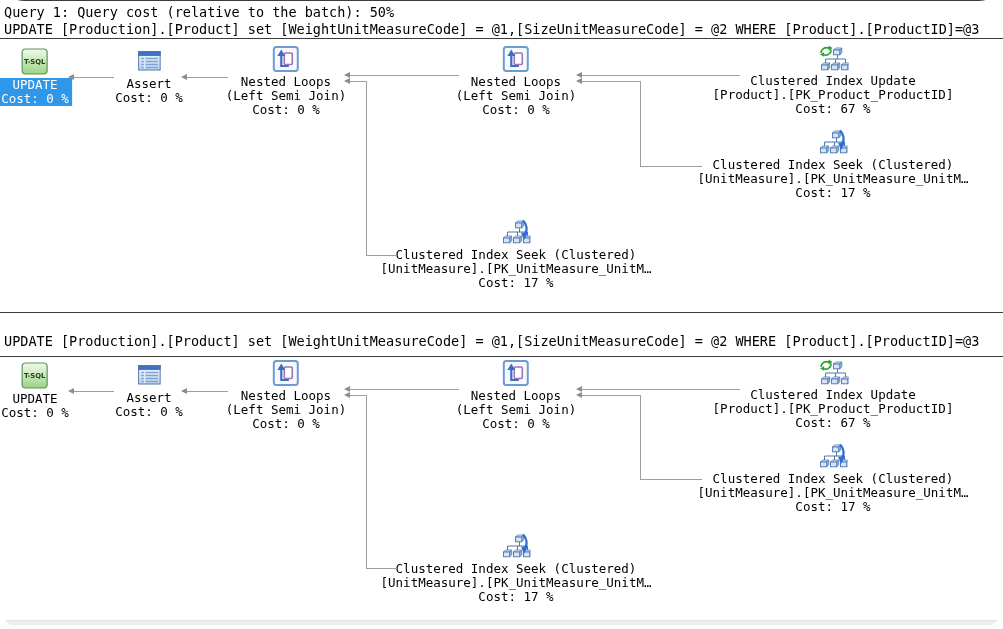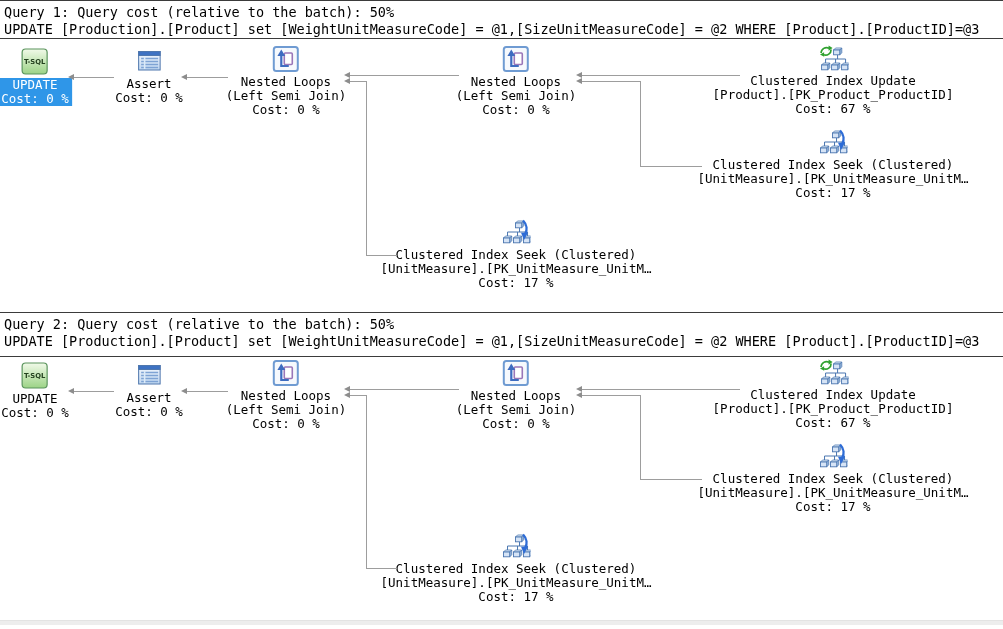--- a/index.html
+++ b/index.html
@@ -1,17 +1,17 @@
 <!DOCTYPE html>
 <html><head>
 <meta charset="utf-8">
 <style>
   html,body{margin:0;padding:0;background:#fff;}
   .canvas{position:relative;width:1003px;height:629px;background:#ffffff;overflow:hidden;
-          font-family:"DejaVu Sans Mono","Liberation Mono",monospace;color:#000;}
+          font-family:"DejaVu Sans Mono","Liberation Mono",monospace;color:#000;border-radius:24px;}
   .sep{position:absolute;left:0;width:1003px;height:1px;background:#3b3b3b;}
   .hline{position:absolute;left:4px;font-size:13.5px;line-height:17px;white-space:nowrap;}
   .node{position:absolute;display:flex;flex-direction:column;align-items:center;
         transform:translateX(-50%);font-size:12.5px;line-height:14px;white-space:nowrap;text-align:center;}
   .node .ic{display:block;margin-bottom:2px;}
   .lbl{height:14px;}
   .selbox{background:#2f96e8;color:#fff;padding:0 3px;}
   .al{position:absolute;height:1px;background:#9d9d9d;}
   .av{position:absolute;width:1px;background:#9d9d9d;}
   .tip{position:absolute;width:0;height:0;border-top:3.5px solid transparent;
@@ -167,21 +167,20 @@
   <div class="al" style="left:582px;top:81px;width:58px"></div>
   <div class="av" style="left:640px;top:81px;height:85px"></div>
   <div class="al" style="left:640px;top:166px;width:62px"></div>
 
   <div class="tip" style="left:344px;top:78px"></div>
   <div class="al" style="left:350px;top:81px;width:16px"></div>
   <div class="av" style="left:366px;top:81px;height:174px"></div>
   <div class="al" style="left:366px;top:255px;width:31px"></div>
 
   <div class="sep" style="top:312px"></div>
-  <div class="hline" style="top:316px">Query 2: Query cost (relative to the batch): 50%</div>
   <div class="hline" style="top:333px">UPDATE [Production].[Product] set [WeightUnitMeasureCode] = @1,[SizeUnitMeasureCode] = @2 WHERE [Product].[ProductID]=@3</div>
   <div class="sep" style="top:356px"></div>
 
   <div class="node" style="left:35px;top:361px">
     <svg class="ic" width="29" height="29">
         <use href="#sym-tsql"></use>
       </svg>
     <div class="lbl">UPDATE</div>
     <div class="lbl">Cost: 0 %</div>
   </div>

